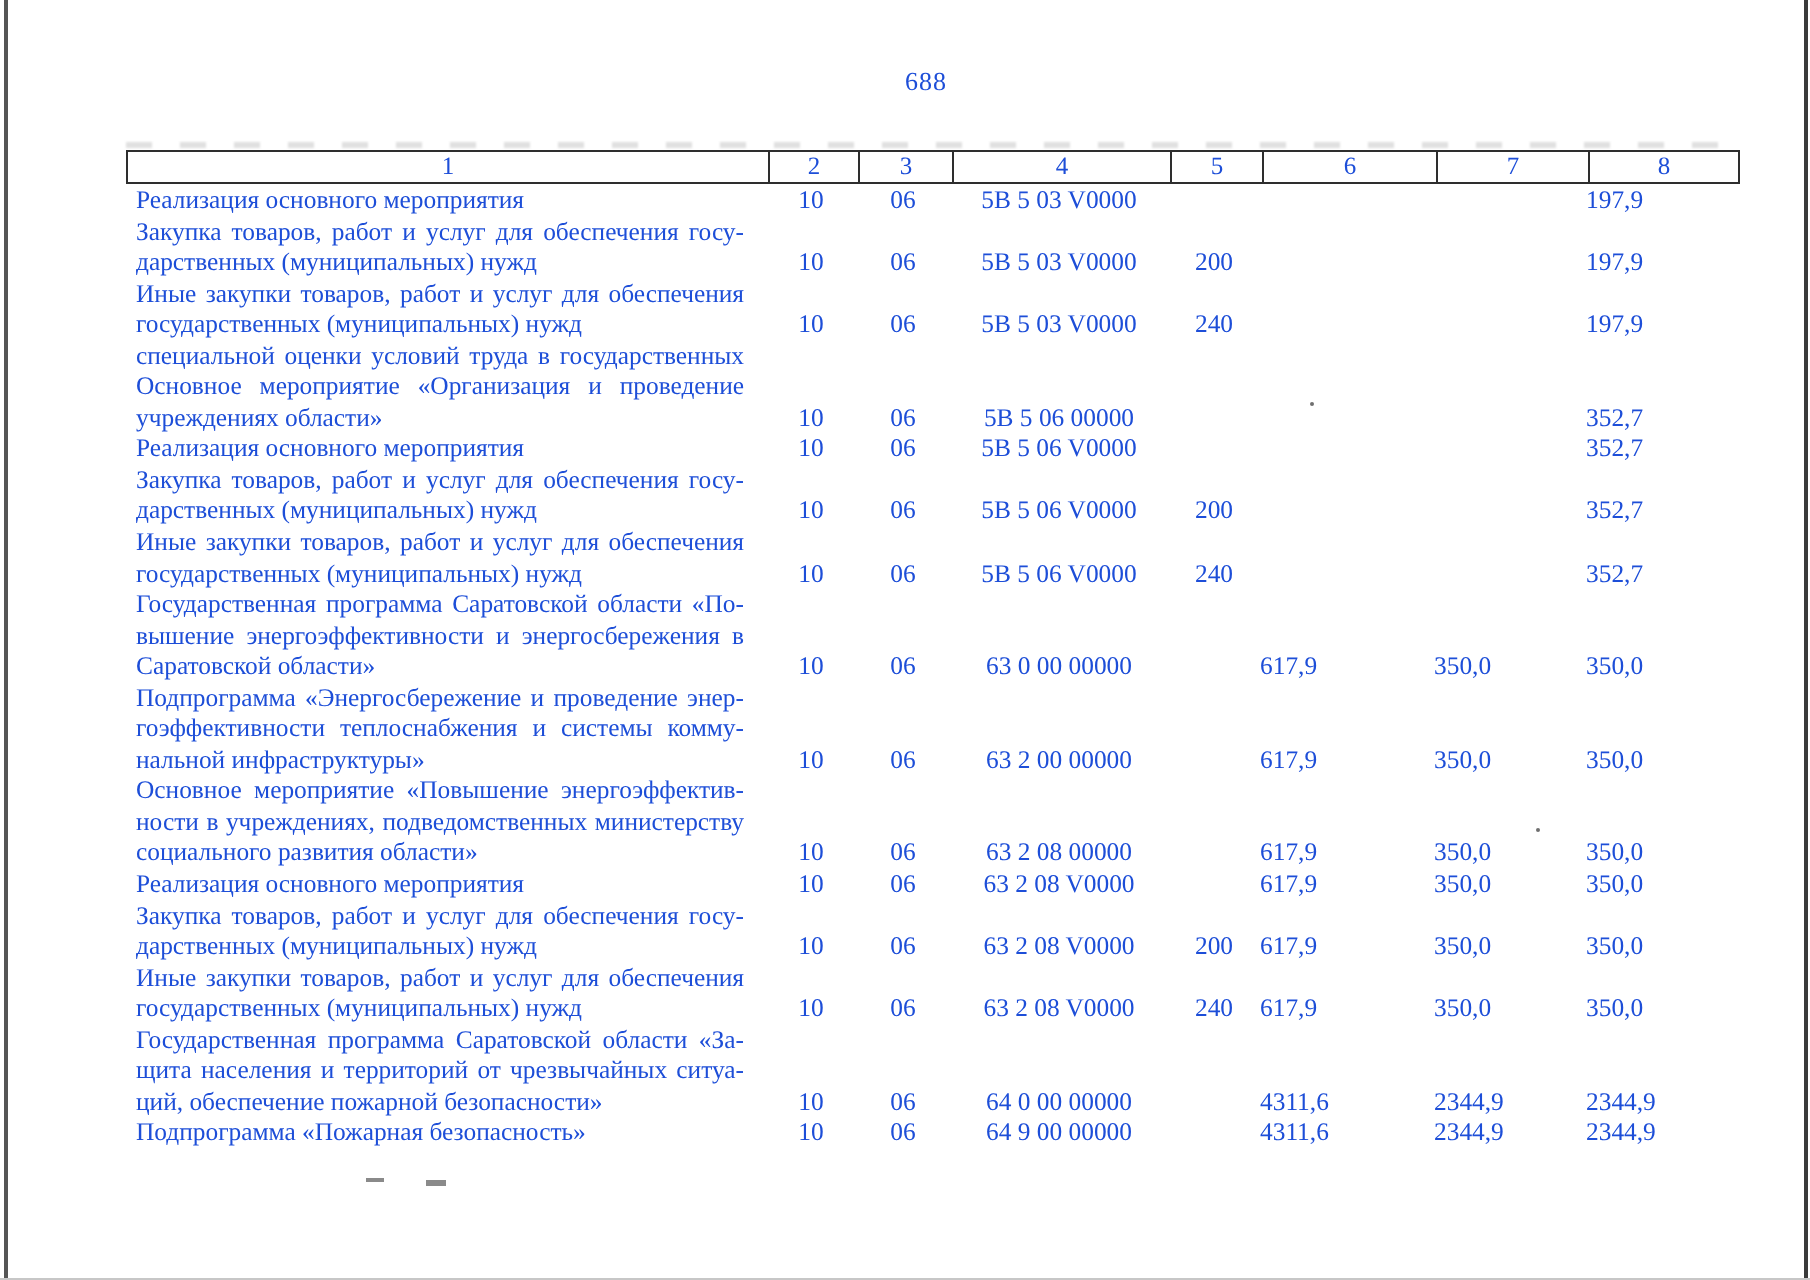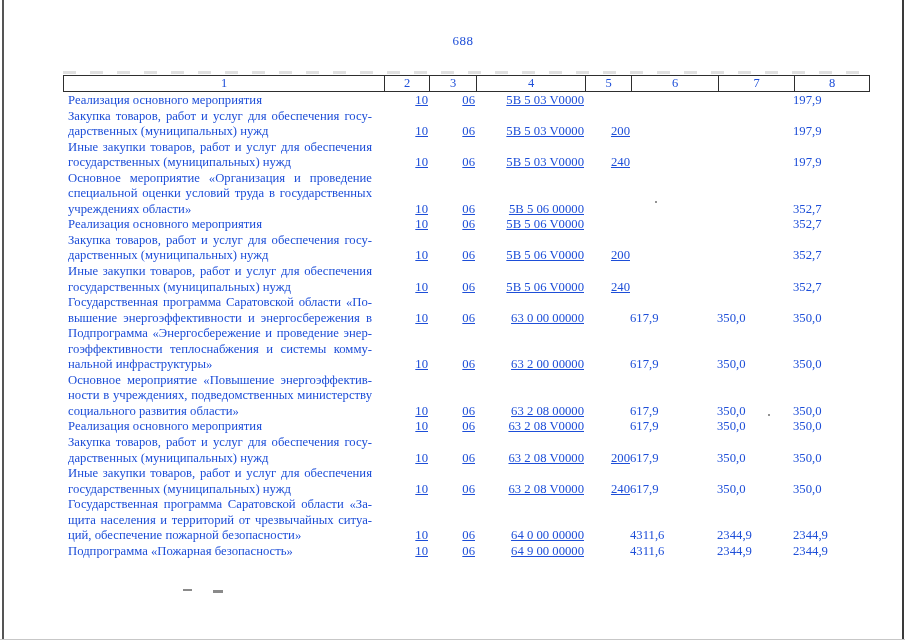--- a/index.html
+++ b/index.html
@@ -42,21 +42,21 @@
   .cell {
     align-self:end; font-size:12.7px; line-height:15.55px; height:15.55px;
     white-space:nowrap; overflow:visible;
   }
   .c1 {
     height:auto; white-space:normal;
     padding-left:5px; padding-right:11px;
   }
   .line { height:15.55px; line-height:15.55px; overflow:hidden;font-family:Liberation Serif, serif; }
   .just { text-align:justify; text-align-last:justify; }
-  .c2,.c3,.c4,.c5 { text-align:right;text-decoration:underline; }
+  .c2,.c3,.c4,.c5 { text-align:center; }
   .c6,.c7,.c8 { text-align:left; padding-right:4px; }
 
   .speck { position:absolute; background:#6f6f6f; border-radius:50%; }
   .dash  { position:absolute; background:#8a8a8a; }
 </style>
 </head>
 <body>
 
 <div class="page">
   <div class="edge-left"></div>
@@ -112,22 +112,22 @@
           <div class="cell c2">10</div>
           <div class="cell c3">06</div>
           <div class="cell c4">5B 5 03 V0000</div>
           <div class="cell c5">240</div>
           <div class="cell c6"></div>
           <div class="cell c7"></div>
           <div class="cell c8">197,9</div>
         </div>
         <div class="row">
           <div class="cell c1">
+            <div class="line just">специальной оценки условий труда в государственных</div>
             <div class="line just">Основное мероприятие «Организация и проведение</div>
-            <div class="line just">специальной оценки условий труда в государственных</div>
             <div class="line">учреждениях области»</div>
           </div>
           <div class="cell c2">10</div>
           <div class="cell c3">06</div>
           <div class="cell c4">5B 5 06 00000</div>
           <div class="cell c5"></div>
           <div class="cell c6"></div>
           <div class="cell c7"></div>
           <div class="cell c8">352,7</div>
         </div>
@@ -166,20 +166,21 @@
           <div class="cell c4">5B 5 06 V0000</div>
           <div class="cell c5">240</div>
           <div class="cell c6"></div>
           <div class="cell c7"></div>
           <div class="cell c8">352,7</div>
         </div>
         <div class="row">
           <div class="cell c1">
             <div class="line just">Государственная программа Саратовской области «По-</div>
             <div class="line just">вышение энергоэффективности и энергосбережения в</div>
+            <div class="line">Саратовской области»</div>
           </div>
           <div class="cell c2">10</div>
           <div class="cell c3">06</div>
           <div class="cell c4">63 0 00 00000</div>
           <div class="cell c5"></div>
           <div class="cell c6">617,9</div>
           <div class="cell c7">350,0</div>
           <div class="cell c8">350,0</div>
         </div>
         <div class="row">

